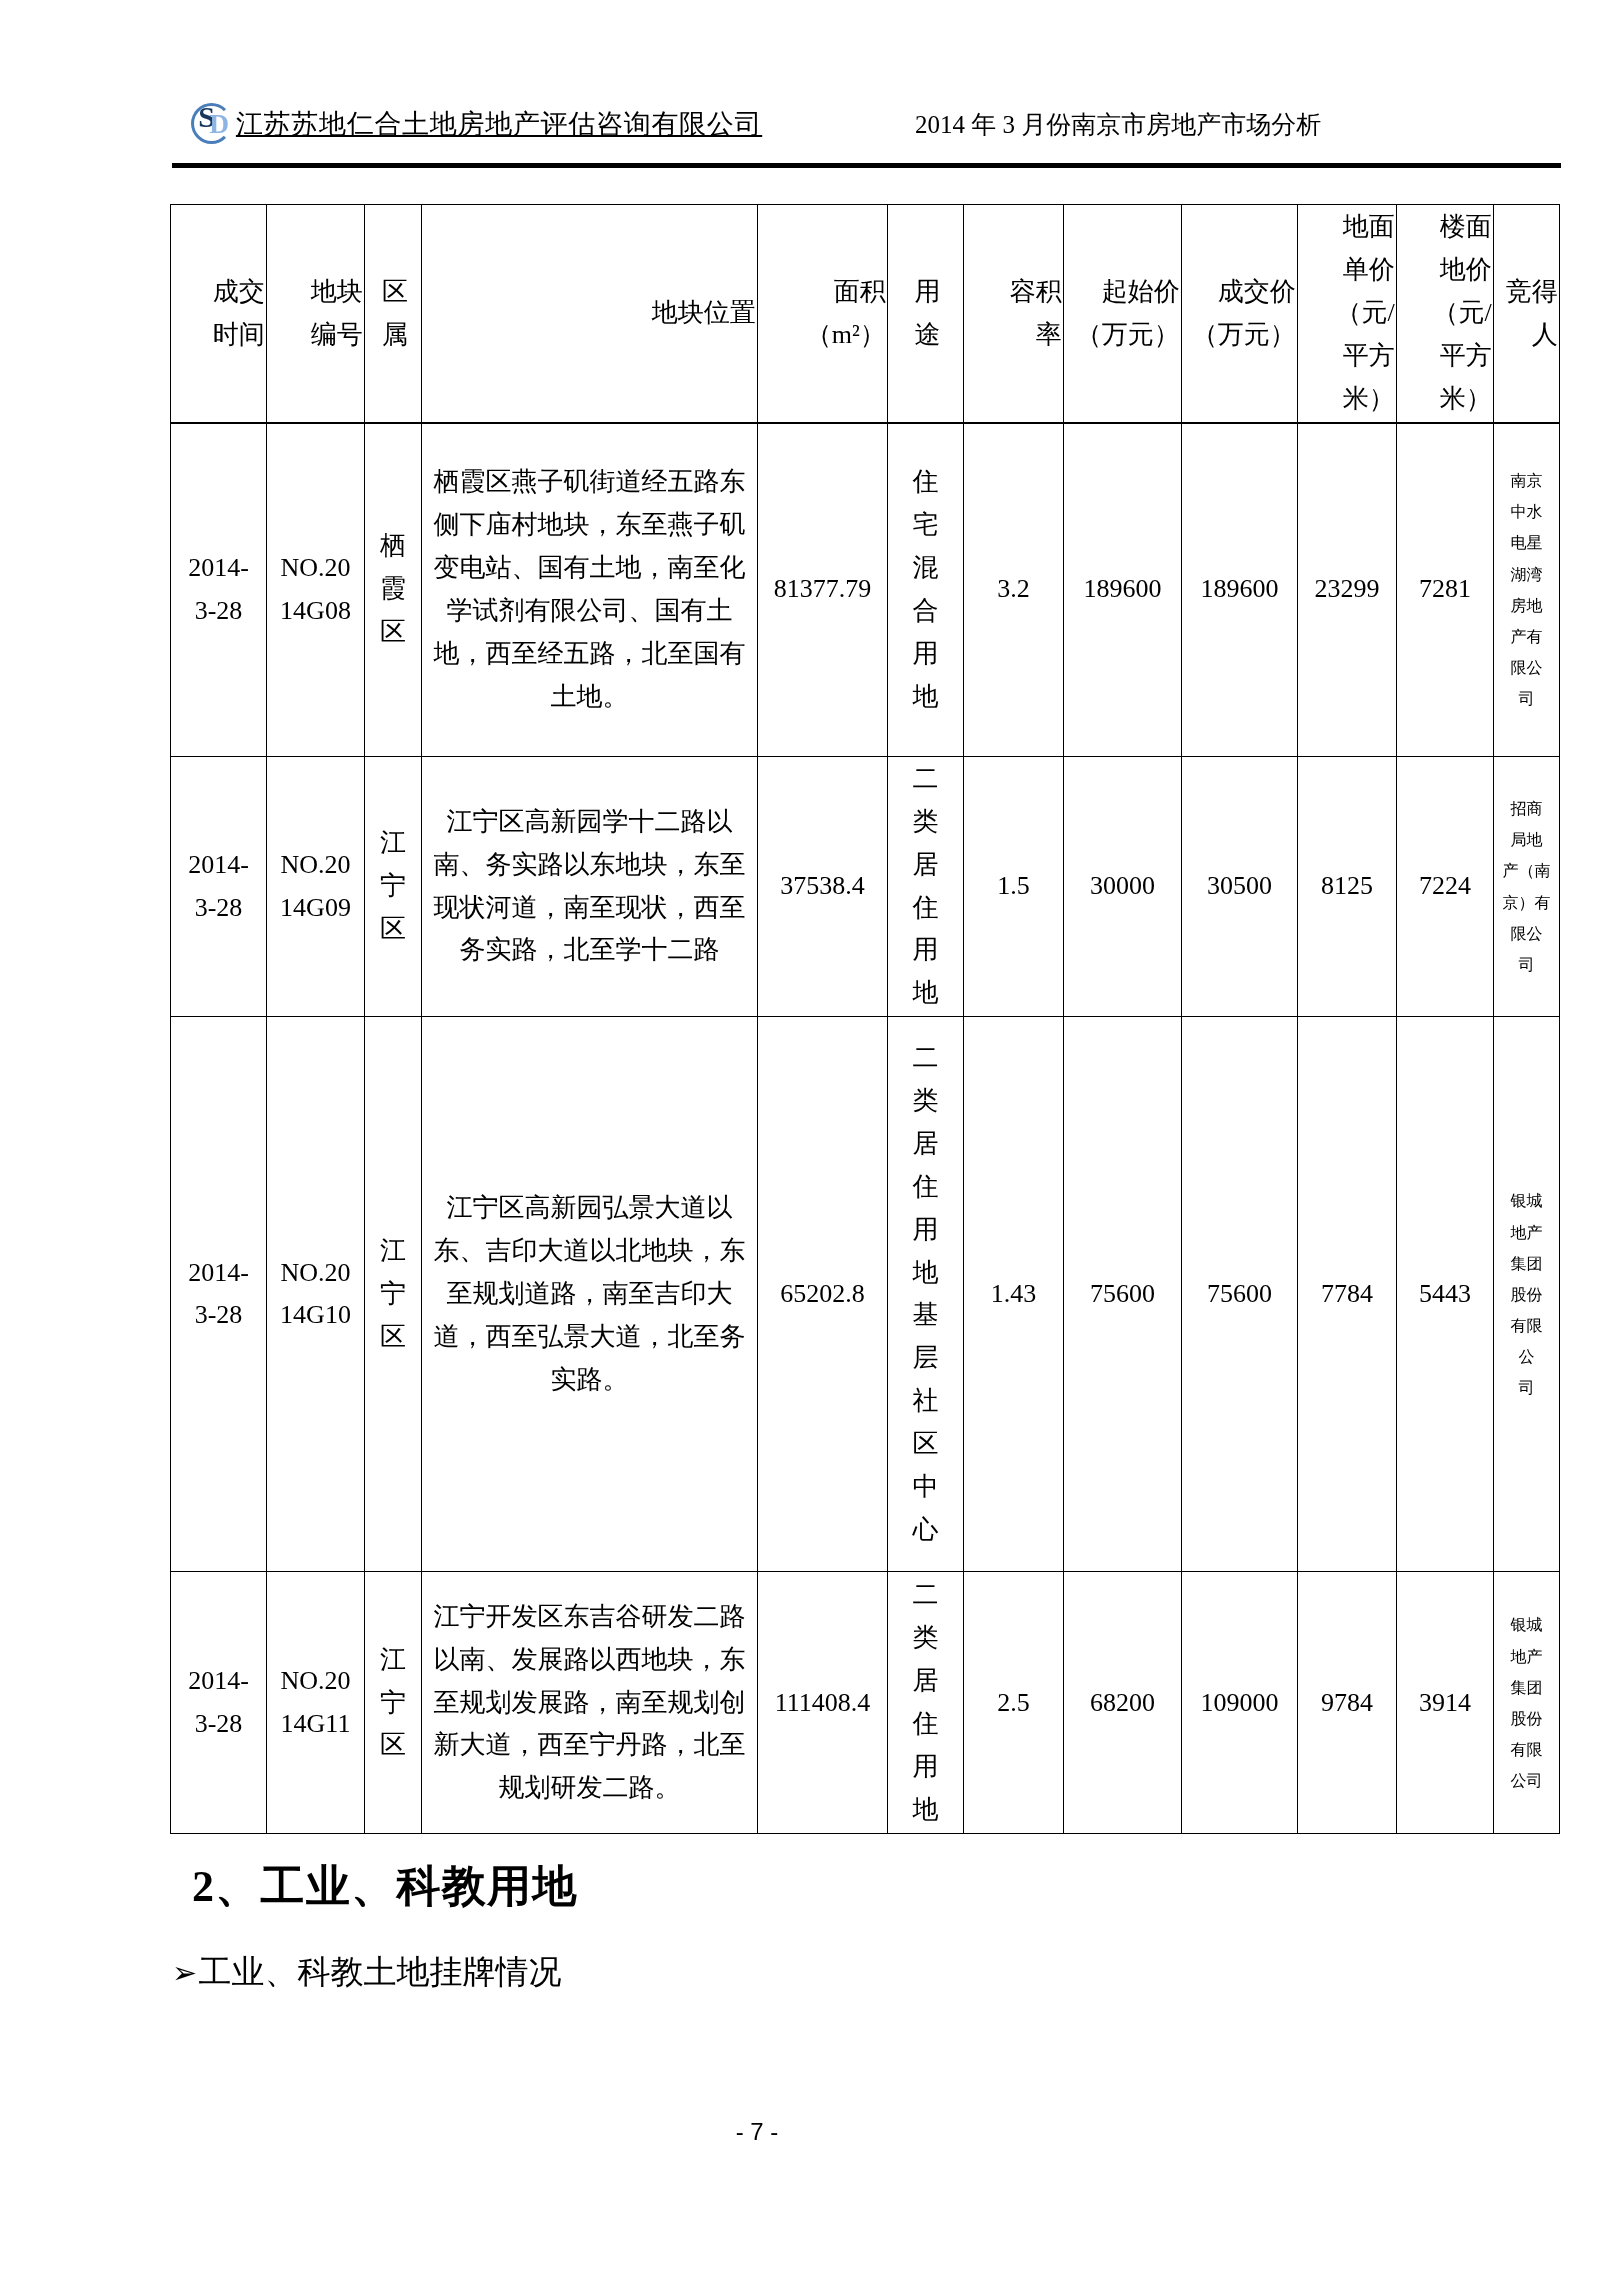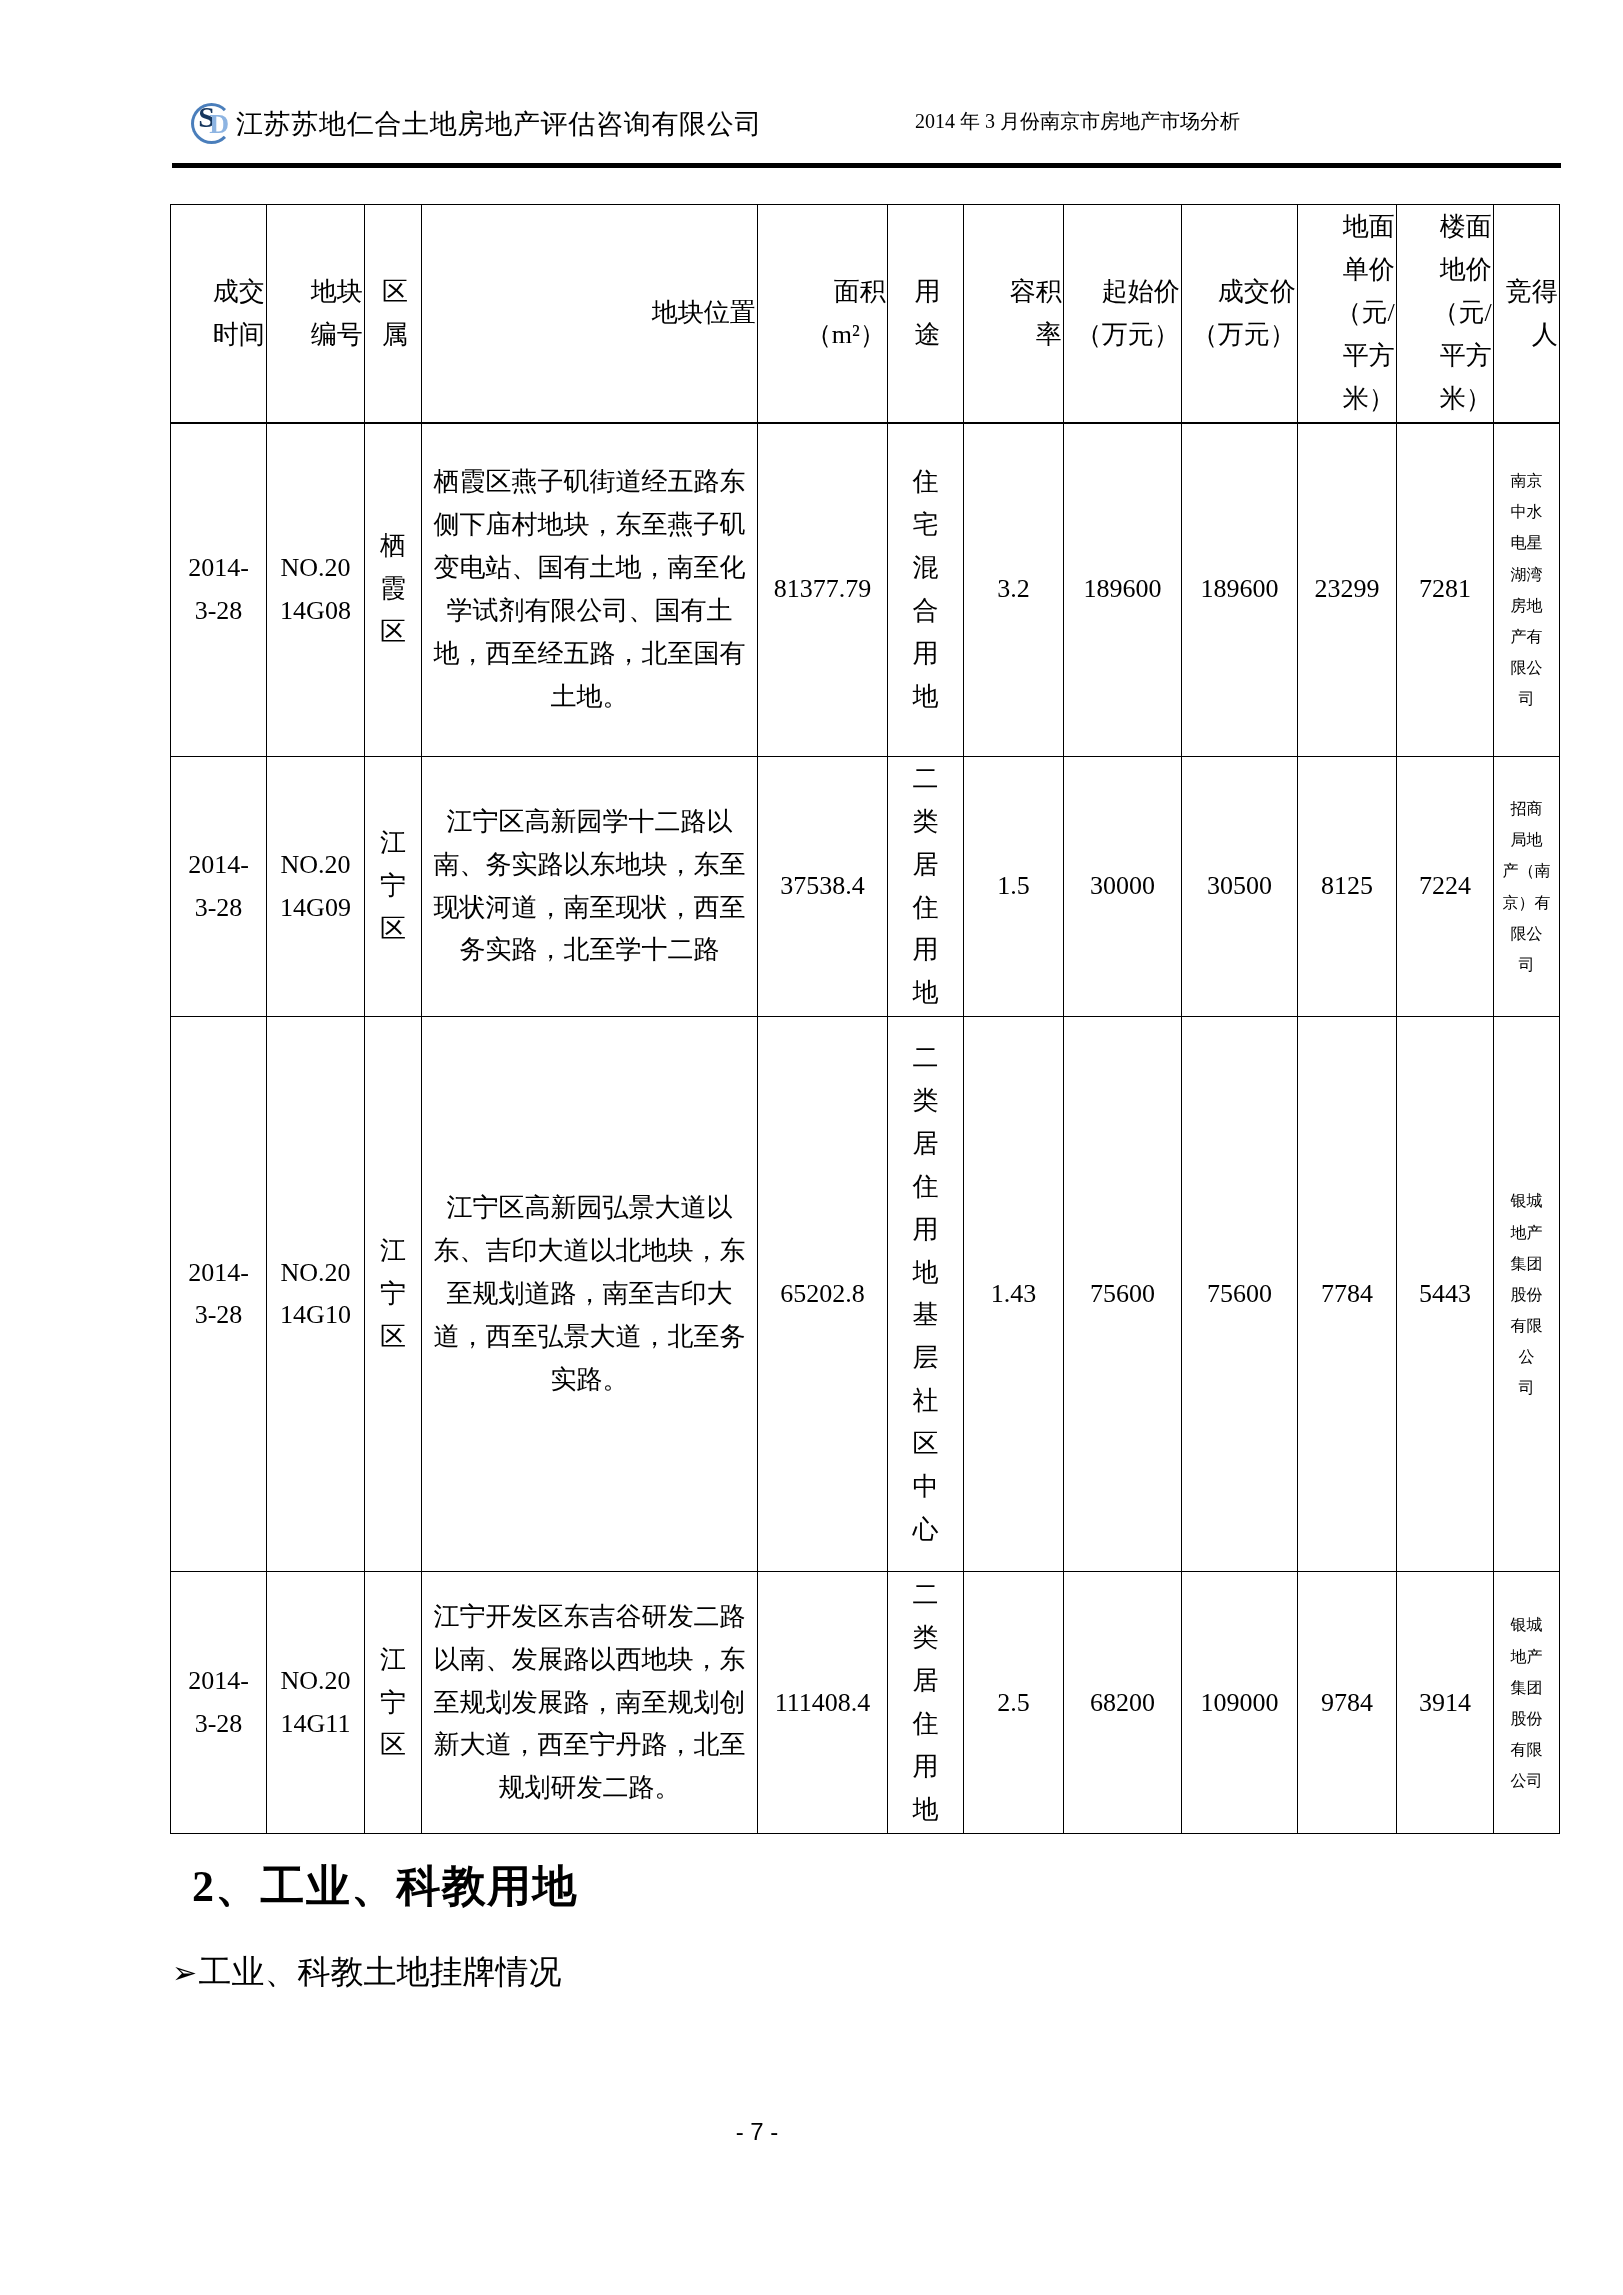--- a/index.html
+++ b/index.html
@@ -18,22 +18,22 @@
     border-right-color:transparent;
   }
   .logo .s {
     position:absolute; left:7.2px; top:-2.6px; font-size:30px; font-weight:bold;
     color:#17375e; font-family:"Liberation Serif",serif;
   }
   .logo .d {
     position:absolute; left:18.3px; top:5.2px; font-size:27.5px; font-weight:bold;
     color:#8db4e2; font-family:"Liberation Serif",serif;
   }
-  .company-name { font-size:27px; letter-spacing:0.7px; white-space:nowrap; margin-left:3.9px; }
-  .doc-title { position:absolute; left:915px; top:108px; font-size:20px; white-space:nowrap; }
+  .company-name { font-size:27px; letter-spacing:0.7px; white-space:nowrap; margin-left:3.9px;text-decoration:underline; }
+  .doc-title { position:absolute; left:915px; top:108px; font-size:25px; white-space:nowrap; }
   .header-rule { position:absolute; left:172px; top:163px; width:1389px; height:5.2px; background:#000; }
 
   
   table.deals {
     position:absolute; left:170px; top:204px; width:1388px;
     border-collapse:collapse; table-layout:fixed;
   }
   .deals td, .deals th {
     border:1.3px solid #000; text-align:center; vertical-align:middle;
     font-weight:normal; font-size:26px; line-height:1.65; padding:1.3px;

